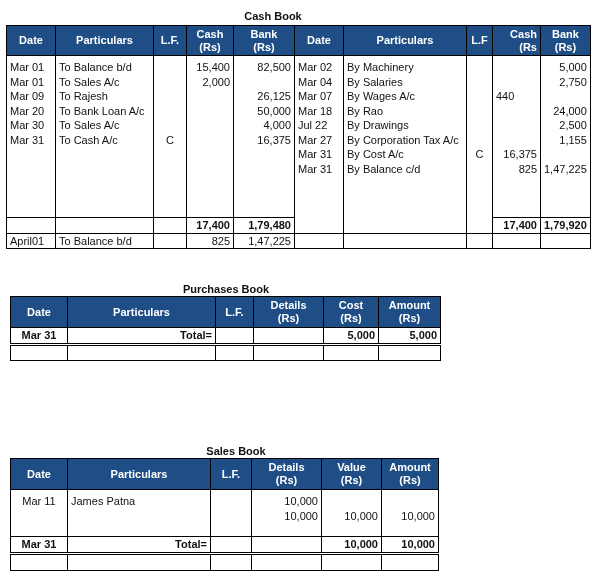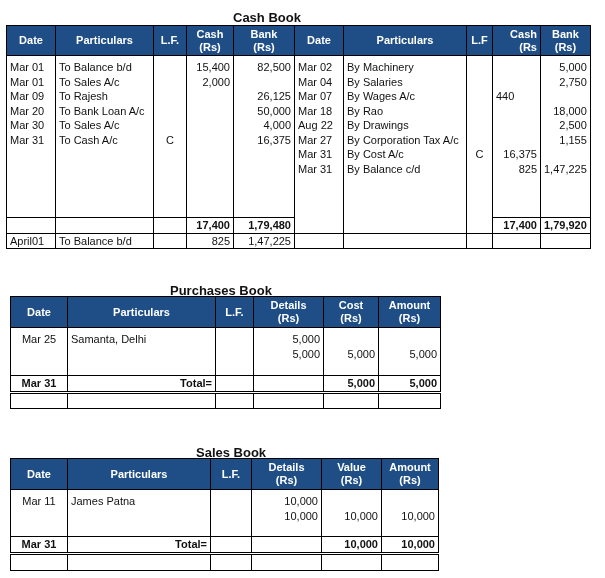--- a/index.html
+++ b/index.html
@@ -1,17 +1,17 @@
 <!DOCTYPE html>
 <html><head>
 <meta charset="utf-8">
 <style>
   html,body{margin:0;padding:0;background:#fff;}
   body{width:605px;height:578px;position:relative;font-family:"Liberation Sans",sans-serif;font-size:11px;color:#111;overflow:hidden;}
-  .title{position:absolute;font-weight:bold;font-size:13px;}
+  .title{position:absolute;font-weight:bold;font-size:11px;text-align:center;}
   table{position:absolute;border-collapse:collapse;table-layout:fixed;}
   td,th{border:1px solid #000;padding:0 3px;vertical-align:top;line-height:14.5px;white-space:nowrap;overflow:hidden;}
   th{background:#1f4e86;color:#fff;font-weight:bold;text-align:center;vertical-align:middle;line-height:13px;}
   .r{text-align:right;}
   .c{text-align:center;}
   .b{font-weight:bold;}
   .body td{padding-top:4px;}
   .tot td{vertical-align:middle;}
   .dbl td{border-top:3px double #000;}
 </style>
@@ -84,21 +84,21 @@
           <div>26,125</div>
           <div>50,000</div>
           <div>4,000</div>
           <div>16,375</div>
         </td>
     <td rowspan="2">
           <div>Mar 02</div>
           <div>Mar 04</div>
           <div>Mar 07</div>
           <div>Mar 18</div>
-          <div>Aug 22</div>
+          <div>Jul 22</div>
           <div>Mar 27</div>
           <div>Mar 31</div>
           <div>Mar 31</div>
         </td>
     <td rowspan="2">
           <div>By Machinery</div>
           <div>By Salaries</div>
           <div>By Wages A/c</div>
           <div>By Rao</div>
           <div>By Drawings</div>
@@ -122,21 +122,21 @@
           <div>&nbsp;</div>
           <div>&nbsp;</div>
           <div>&nbsp;</div>
           <div>16,375</div>
           <div>825</div>
         </td>
     <td class="r">
           <div>5,000</div>
           <div>2,750</div>
           <div>&nbsp;</div>
-          <div>18,000</div>
+          <div>24,000</div>
           <div>2,500</div>
           <div>1,155</div>
           <div>&nbsp;</div>
           <div>1,47,225</div>
         </td>
   </tr>
   <tr style="height:15px" class="tot">
     <td></td>
         <td></td>
         <td></td>
@@ -175,37 +175,20 @@
     <th>Date</th>
     <th>Particulars</th>
     <th>L.F.</th>
     <th style="white-space:pre-line">Details
 (Rs)</th>
     <th style="white-space:pre-line">Cost
 (Rs)</th>
     <th style="white-space:pre-line">Amount
 (Rs)</th>
   </tr>
-  <tr style="height:48px" class="body">
-    <td class="c">Mar 25</td>
-    <td>Samanta, Delhi</td>
-    <td></td>
-    <td class="r">
-          <div>5,000</div>
-          <div>5,000</div>
-        </td>
-    <td class="r">
-          <div>&nbsp;</div>
-          <div>5,000</div>
-        </td>
-    <td class="r">
-          <div>&nbsp;</div>
-          <div>5,000</div>
-        </td>
-  </tr>
   <tr style="height:15px" class="tot">
     <td class="c b">Mar 31</td>
     <td class="r b">Total=</td>
     <td></td>
         <td></td>
     <td class="r b">5,000</td>
     <td class="r b">5,000</td>
   </tr>
   <tr style="height:16px" class="dbl">
     <td></td>

